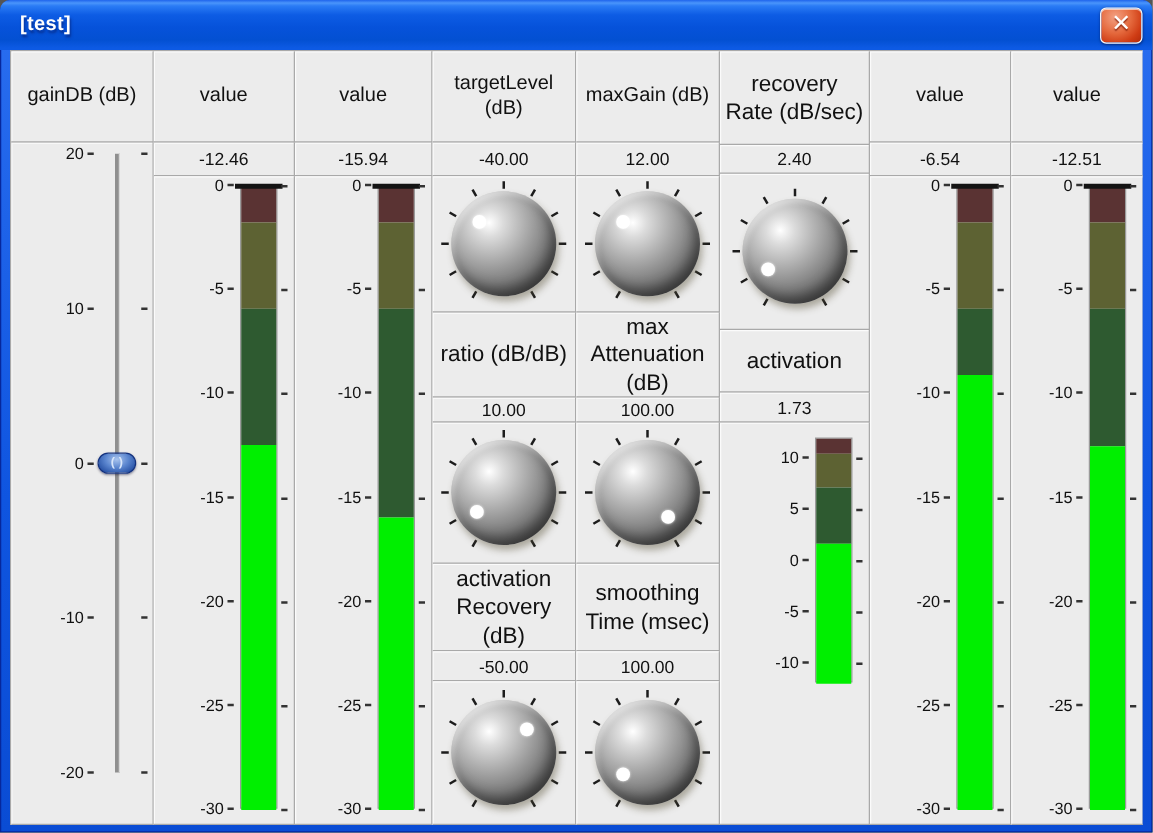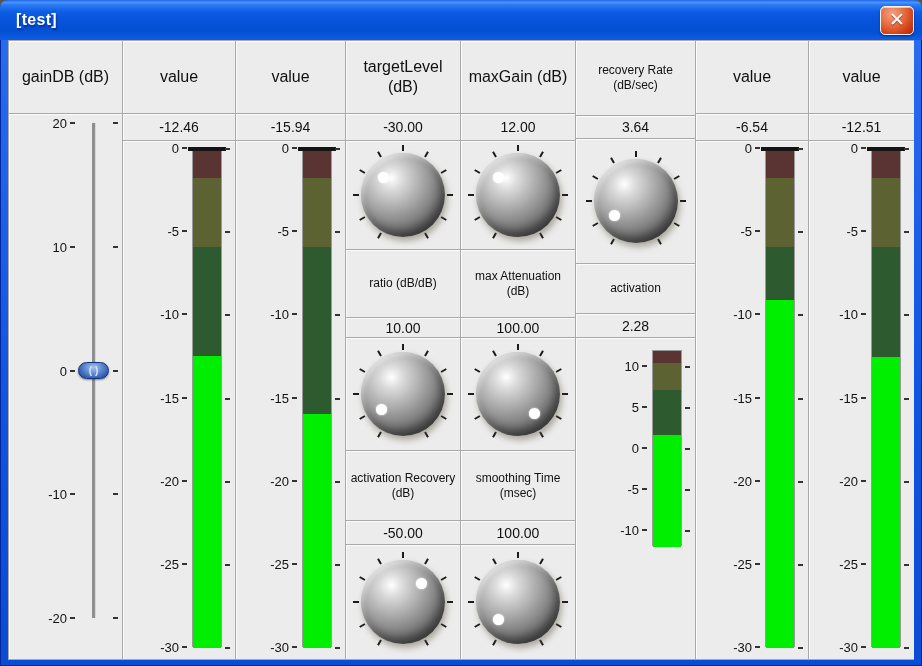--- a/index.html
+++ b/index.html
@@ -40,21 +40,21 @@
   }
   .col{display:flex;flex-direction:column;height:100%;overflow:hidden;}
   .cell{
     border-right:1px solid #a9a9a9;border-bottom:1px solid #a9a9a9;
     box-shadow:inset 1px 1px 0 #fbfbfb;
     display:flex;align-items:center;justify-content:center;
     text-align:center;color:#111;flex-shrink:0;overflow:hidden;
   }
   .hdr{height:73px;font-size:16px;line-height:1.25;padding:2px 4px;}
   .val{height:27px;font-size:14px;}
-  .lblcell{font-size:12px;line-height:1.25;padding:2px 4px;}
+  .lblcell{font-size:18px;line-height:1.25;padding:2px 4px;}
   .h-k1{height:109px}.h-l1{height:68px}.h-v2{height:20px;font-size:14px}
   .h-k2{height:113px}.h-l2{height:70px}.h-v3{height:24px;font-size:14px}
   .h-k3{flex:1}
   .h-hdr6{height:105px;flex-direction:column;justify-content:center;font-size:13px;line-height:1.25;padding:4px;}
   .h-rl{height:75px}.h-rv{height:23px;font-size:14px}.h-rk{height:125px}
   .h-cgl{height:50px}.h-cgv{height:24px;font-size:14px}
   .h-body{flex:1;position:relative;display:flex;align-items:stretch;justify-content:flex-start;}
   
   .m-scale{flex:1;position:relative;}
   .m-lab{position:absolute;right:13px;transform:translateY(-50%);font-size:13px;white-space:nowrap;}
@@ -209,21 +209,21 @@
               <div class="m-tick" style="top: 249.5px;"></div>
               <div class="m-tick" style="top: 332.667px;"></div>
               <div class="m-tick" style="top: 415.833px;"></div>
               <div class="m-tick" style="top: 499px;"></div>
             </div>
         </div>
       </div>
 
       <div class="col">
         <div class="cell hdr">targetLevel (dB)</div>
-        <div class="cell val">-30.00</div>
+        <div class="cell val">-40.00</div>
         <div class="cell h-k1 knobcell">
             <div class="knob-box">
               <div class="k-tick" style="transform: rotate(-150deg);"></div>
               <div class="k-tick" style="transform: rotate(-120deg);"></div>
               <div class="k-tick" style="transform: rotate(-90deg);"></div>
               <div class="k-tick" style="transform: rotate(-60deg);"></div>
               <div class="k-tick" style="transform: rotate(-30deg);"></div>
               <div class="k-tick" style="transform: rotate(0deg);"></div>
               <div class="k-tick" style="transform: rotate(30deg);"></div>
               <div class="k-tick" style="transform: rotate(60deg);"></div>
@@ -335,41 +335,41 @@
               <div class="k-tick" style="transform: rotate(150deg);"></div>
               <div class="knob">
                 <div class="k-dot" style="left: 17.4848px; top: 54.232px;"></div>
               </div>
             </div>
           </div>
       </div>
 
       <div class="col">
         <div class="cell h-rl lblcell">recovery Rate (dB/sec)</div>
-        <div class="cell h-rv">3.64</div>
+        <div class="cell h-rv">2.40</div>
         <div class="cell h-rk knobcell">
             <div class="knob-box">
               <div class="k-tick" style="transform: rotate(-150deg);"></div>
               <div class="k-tick" style="transform: rotate(-120deg);"></div>
               <div class="k-tick" style="transform: rotate(-90deg);"></div>
               <div class="k-tick" style="transform: rotate(-60deg);"></div>
               <div class="k-tick" style="transform: rotate(-30deg);"></div>
               <div class="k-tick" style="transform: rotate(0deg);"></div>
               <div class="k-tick" style="transform: rotate(30deg);"></div>
               <div class="k-tick" style="transform: rotate(60deg);"></div>
               <div class="k-tick" style="transform: rotate(90deg);"></div>
               <div class="k-tick" style="transform: rotate(120deg);"></div>
               <div class="k-tick" style="transform: rotate(150deg);"></div>
               <div class="knob">
                 <div class="k-dot" style="left: 15.202px; top: 51.413px;"></div>
               </div>
             </div>
           </div>
         <div class="cell h-cgl lblcell">activation</div>
-        <div class="cell h-cgv">2.28</div>
+        <div class="cell h-cgv">1.73</div>
         <div class="cell h-body">
           <div class="m-scale">
               <div class="m-lab" style="top: 28.3333px;">10</div>
               <div class="m-tick" style="top: 28.3333px;"></div>
               <div class="m-lab" style="top: 69.1667px;">5</div>
               <div class="m-tick" style="top: 69.1667px;"></div>
               <div class="m-lab" style="top: 110px;">0</div>
               <div class="m-tick" style="top: 110px;"></div>
               <div class="m-lab" style="top: 150.833px;">-5</div>
               <div class="m-tick" style="top: 150.833px;"></div>

